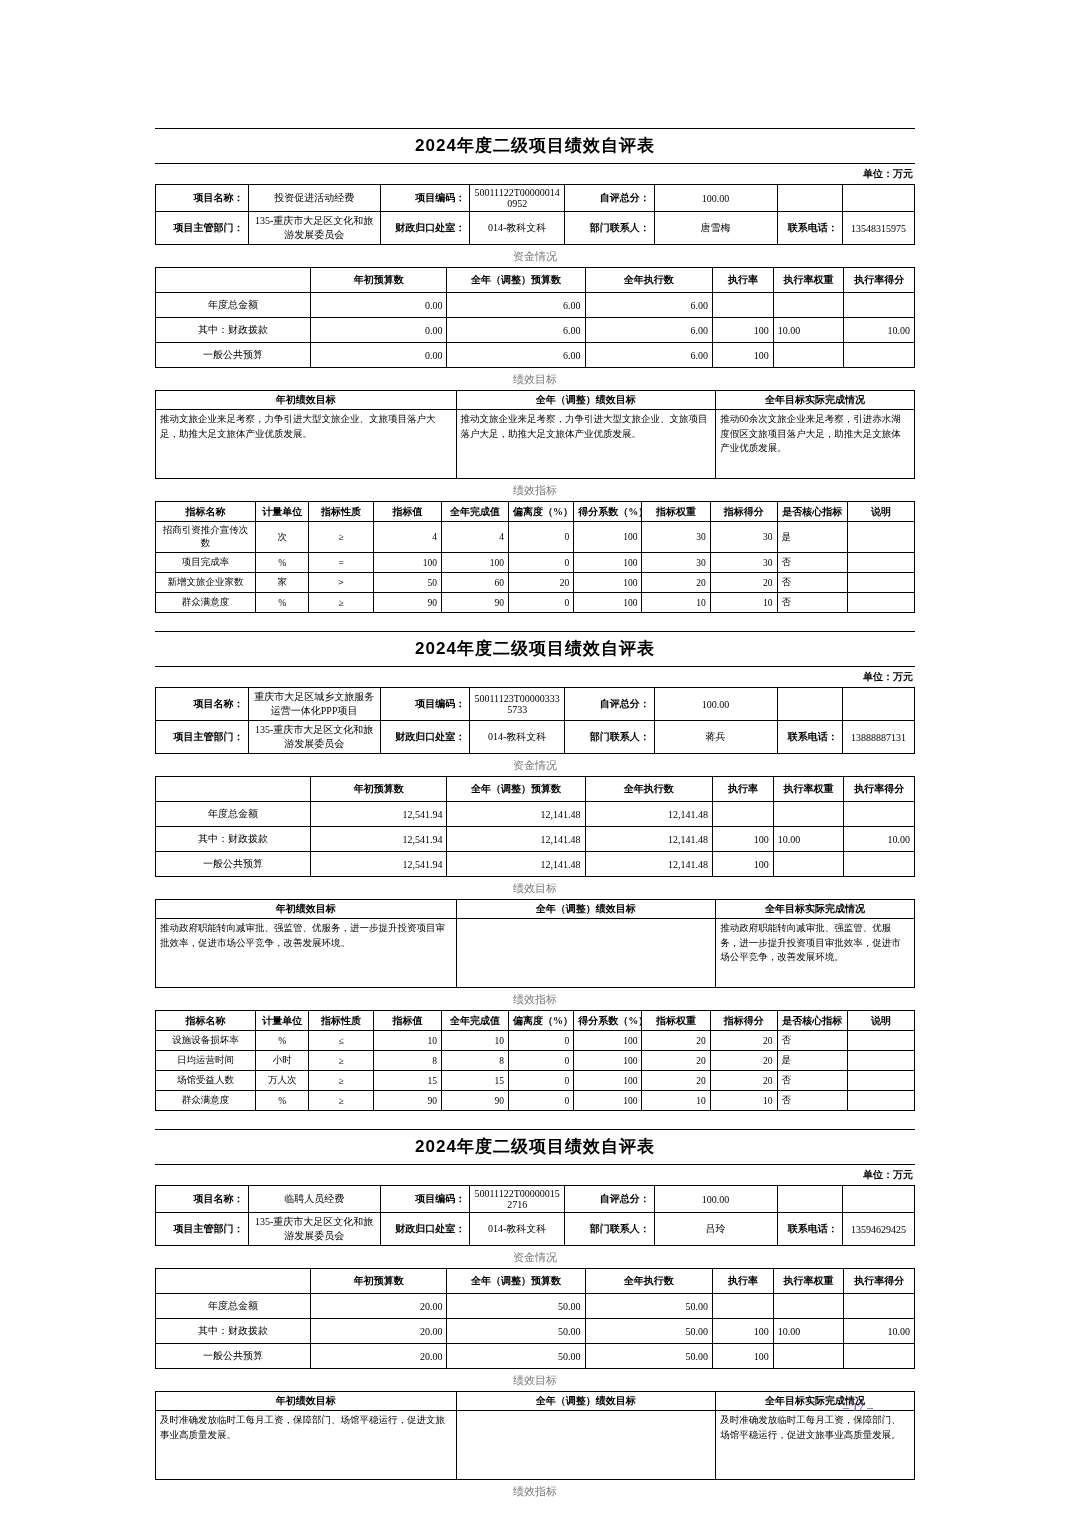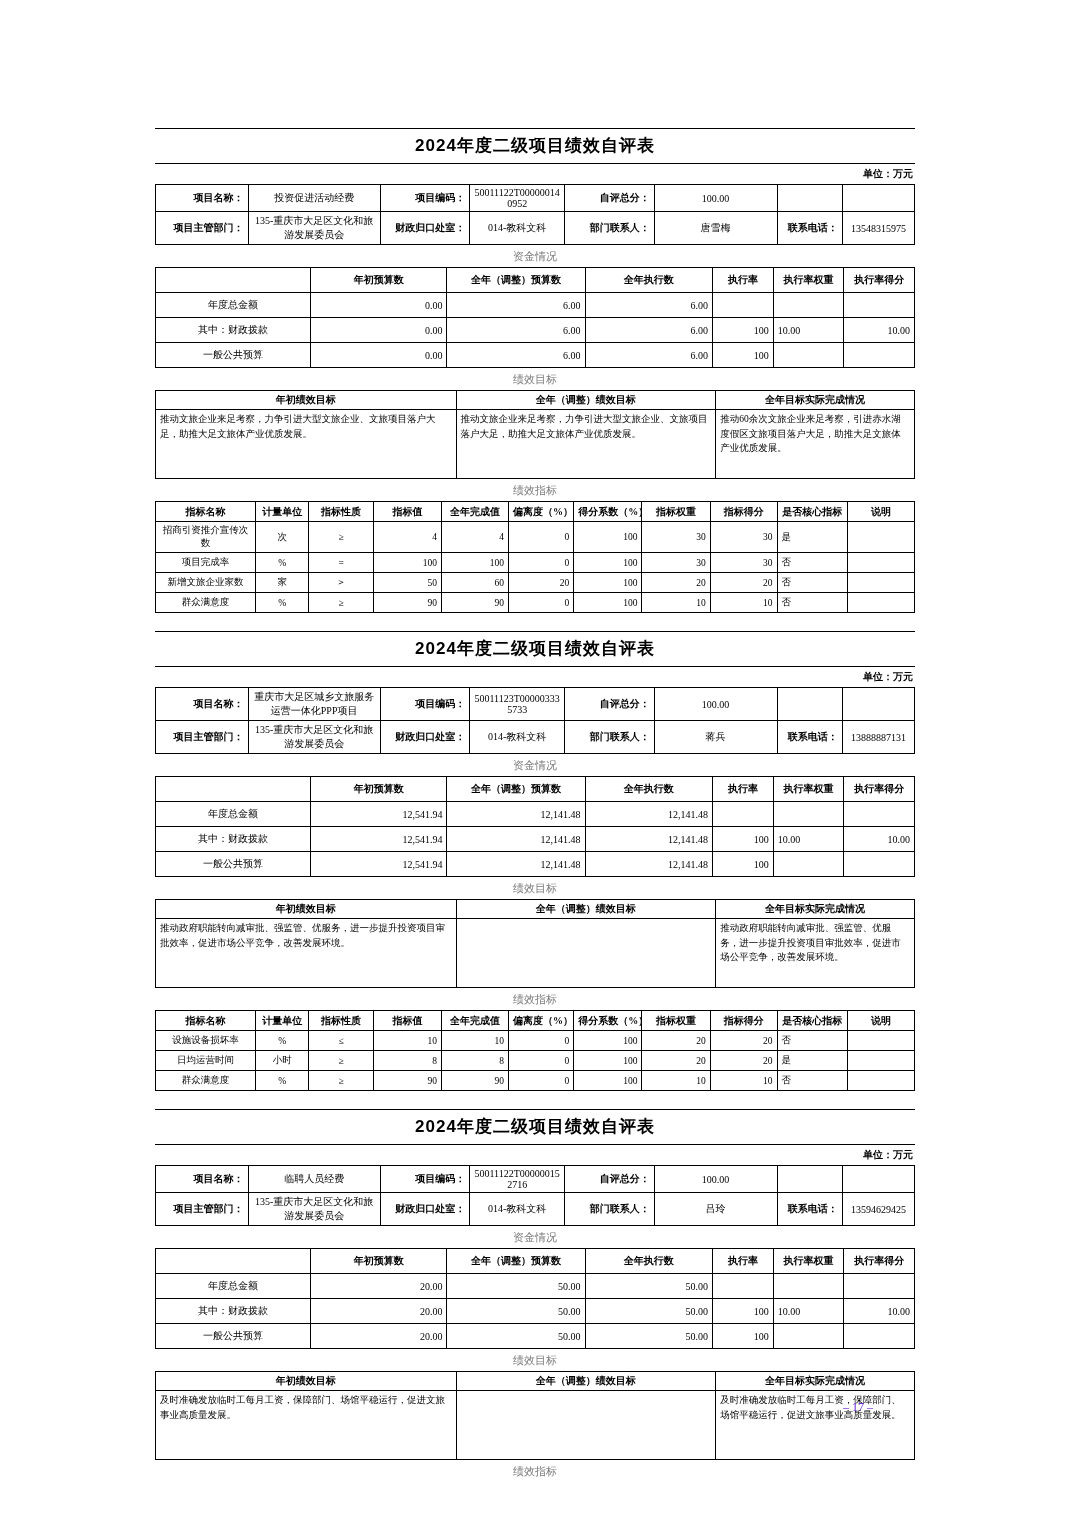--- a/index.html
+++ b/index.html
@@ -400,20 +400,33 @@
             <td class="num">8</td>
             <td class="num">8</td>
             <td class="num">0</td>
             <td class="num">100</td>
             <td class="num">20</td>
             <td class="num">20</td>
             <td class="core">是</td>
             <td class="name"></td>
           </tr>
           <tr>
+            <td class="name">场馆受益人数</td>
+            <td class="ctr">万人次</td>
+            <td class="ctr">≥</td>
+            <td class="num">15</td>
+            <td class="num">15</td>
+            <td class="num">0</td>
+            <td class="num">100</td>
+            <td class="num">20</td>
+            <td class="num">20</td>
+            <td class="core">否</td>
+            <td class="name"></td>
+          </tr>
+          <tr>
             <td class="name">群众满意度</td>
             <td class="ctr">%</td>
             <td class="ctr">≥</td>
             <td class="num">90</td>
             <td class="num">90</td>
             <td class="num">0</td>
             <td class="num">100</td>
             <td class="num">10</td>
             <td class="num">10</td>
             <td class="core">否</td>

